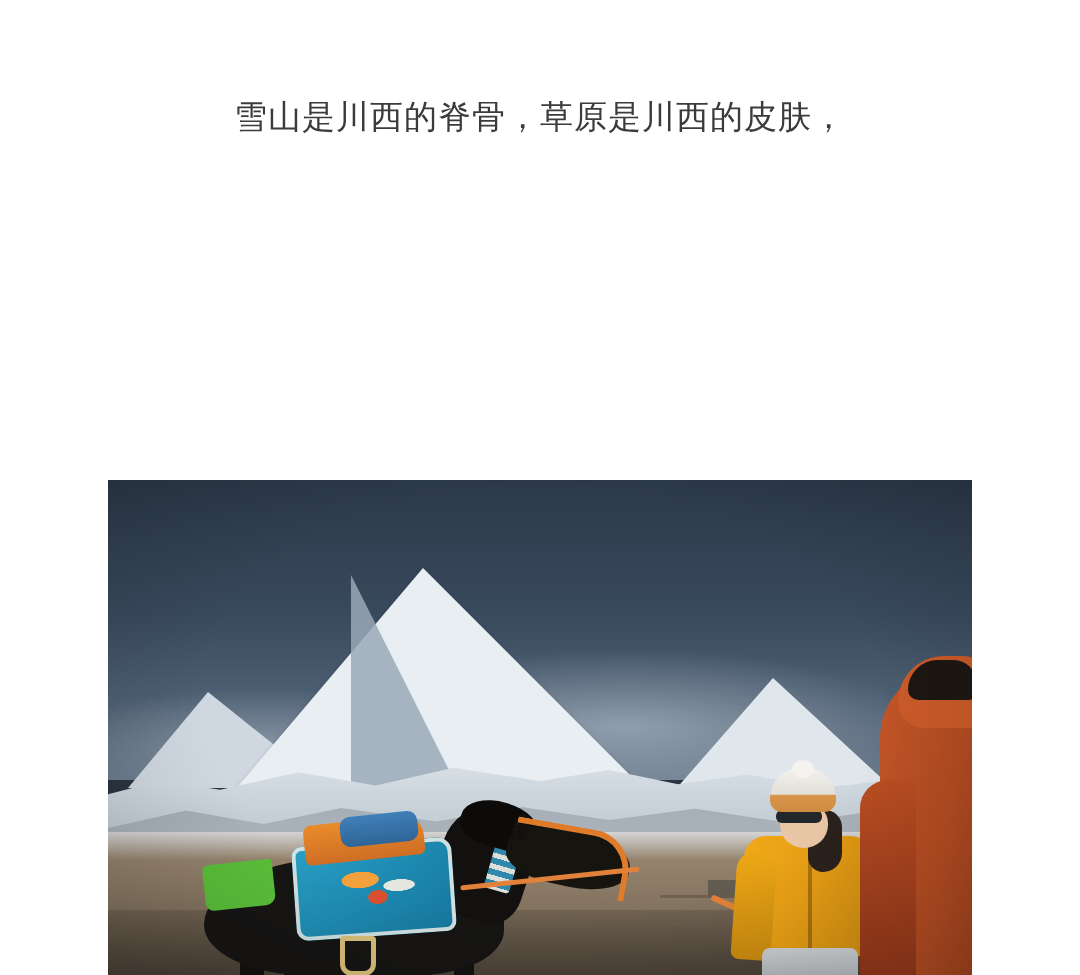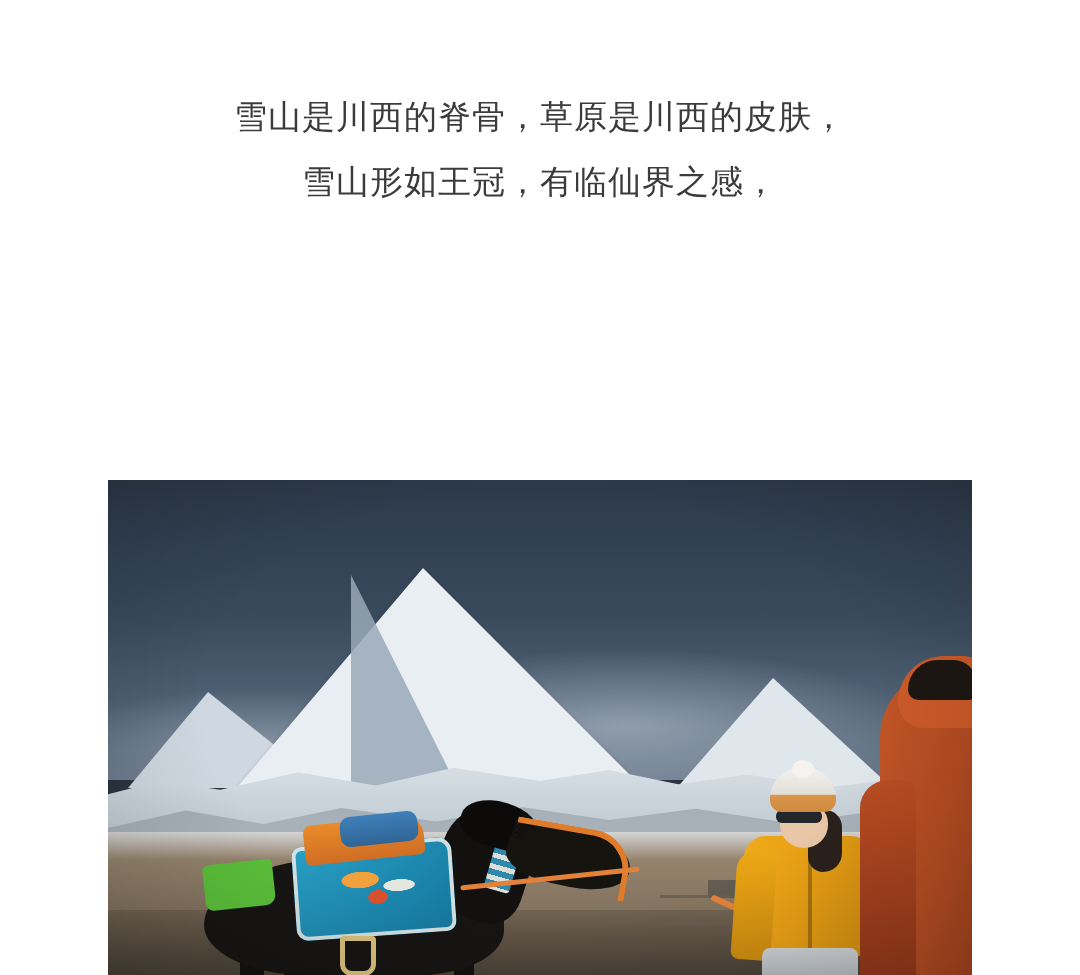--- a/index.html
+++ b/index.html
@@ -468,21 +468,20 @@
     pointer-events: none;
   }
 </style>
 </head>
 <body>
 
 <div class="page">
 
   <div class="caption">
     <div class="caption-line">雪山是川西的脊骨，草原是川西的皮肤，</div>
-    <div class="caption-line">雪山形如王冠，有临仙界之感，</div>
   </div>
 
   <div class="photo-wrap">
     <div class="photo">
 
       <div class="sky"></div>
       <div class="cloud-haze"></div>
 
       <div class="peak-left-small"></div>
       <div class="peak-main"></div>

